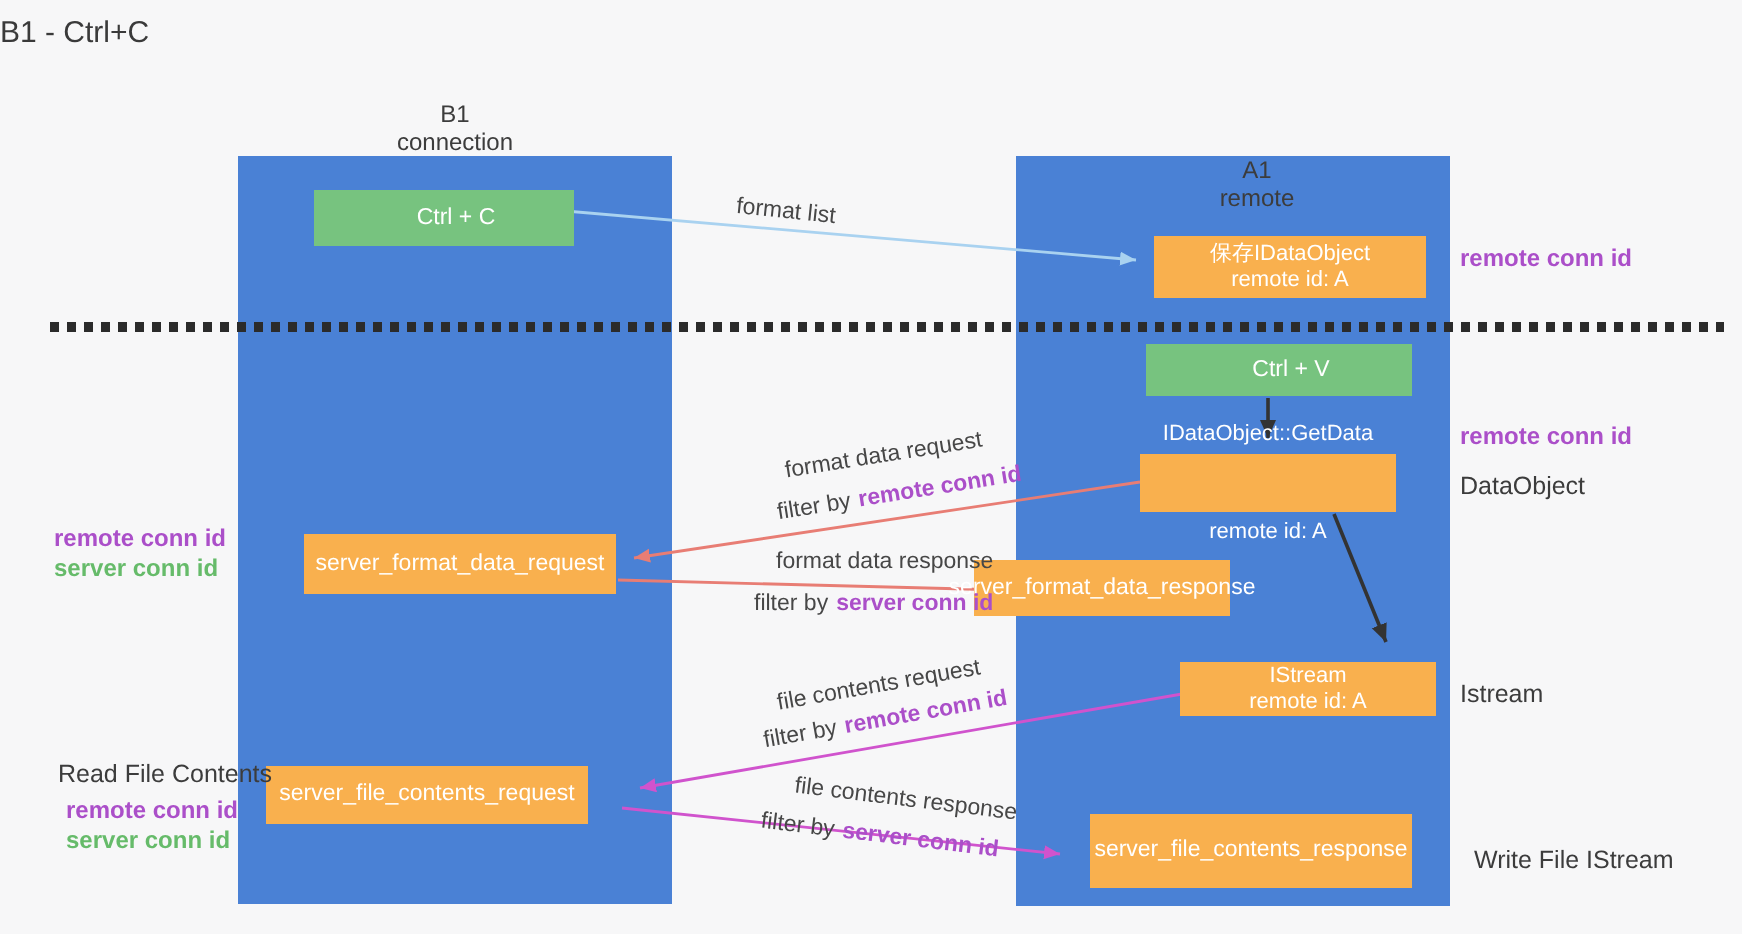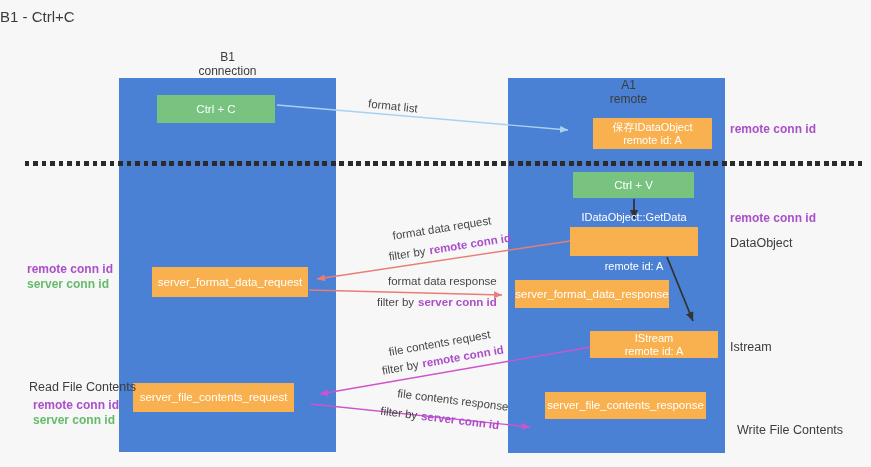--- a/index.html
+++ b/index.html
@@ -25,31 +25,31 @@
   #lane-a1{left:508px;height:375px;}
 
   #arrows{position:absolute;left:0;top:0;width:871px;height:467px;z-index:2;pointer-events:none;}
 
   #dashed-line{position:absolute;left:25px;top:161px;width:837px;height:5px;z-index:3;
     background:repeating-linear-gradient(90deg,#2b2b2b 0 4.5px,transparent 4.5px 8.5px);}
 
   .box{position:absolute;display:flex;flex-direction:column;align-items:center;
        justify-content:center;color:#fff;text-align:center;font-size:11.5px;
        line-height:13px;z-index:4;white-space:nowrap;}
-  .box.green{background:var(--box-green);}
+  .box.green{background:var(--box-green);padding-left:12px;}
   .box.orange{background:var(--box-orange);}
   #box-ctrl-c{left:157px;top:95px;width:118px;height:28px;}
-  #box-save{left:577px;top:118px;width:119px;height:31px;font-size:11px;margin-left:16px;}
+  #box-save{left:577px;top:118px;width:136px;height:31px;font-size:11px;}
   #box-ctrl-v{left:573px;top:172px;width:121px;height:26px;}
   #box-getdata{left:570px;top:227px;width:128px;height:29px;font-size:11px;gap:36px;}
   #box-fmt-req{left:152px;top:267px;width:156px;height:30px;}
-  #box-fmt-resp{left:515px;top:280px;width:154px;height:28px;}
+  #box-fmt-resp{left:487px;top:280px;width:128px;height:28px;}
   #box-istream{left:590px;top:331px;width:128px;height:27px;font-size:11px;}
   #box-file-req{left:133px;top:383px;width:161px;height:29px;}
-  #box-file-resp{left:545px;top:392px;width:161px;height:27px;text-align:center;}
+  #box-file-resp{left:545px;top:407px;width:161px;height:37px;text-align:center;}
 
   .flow-label{position:absolute;font-size:11.5px;color:#474747;white-space:nowrap;z-index:5;}
   .filter-key{color:var(--accent-purple);font-weight:700;margin-left:4px;}
   #lbl-format-list{left:368px;top:100px;transform:rotate(6deg);}
   #lbl-fmt-req-t{left:392px;top:222px;transform:rotate(-9deg);}
   #lbl-fmt-req-f{left:388px;top:241px;transform:rotate(-9deg);}
   #lbl-fmt-resp-t{left:388px;top:275px;}
   #lbl-fmt-resp-f{left:377px;top:296px;}
   #lbl-file-req-t{left:388px;top:337px;transform:rotate(-10deg);}
   #lbl-file-req-f{left:381px;top:354px;transform:rotate(-10deg);}
@@ -167,21 +167,21 @@
 
   <div class="flow-label" id="lbl-file-resp-t">file contents response</div>
   <div class="flow-label" id="lbl-file-resp-f">
     <span>filter by</span><span class="filter-key">server conn id</span>
   </div>
 
   <div class="ann purple" id="ann-rc1">remote conn id</div>
   <div class="ann purple" id="ann-rc2">remote conn id</div>
   <div class="ann" id="ann-dataobject">DataObject</div>
   <div class="ann" id="ann-istream">Istream</div>
-  <div class="ann" id="ann-write">Write File Contents</div>
+  <div class="ann" id="ann-write">Write File IStream</div>
 
   <div class="ann purple" id="ann-left1-r">remote conn id</div>
   <div class="ann green" id="ann-left1-s">server conn id</div>
   <div class="ann" id="ann-read">Read File Contents</div>
   <div class="ann purple" id="ann-left2-r">remote conn id</div>
   <div class="ann green" id="ann-left2-s">server conn id</div>
 
 </div>
 
 </body></html>

